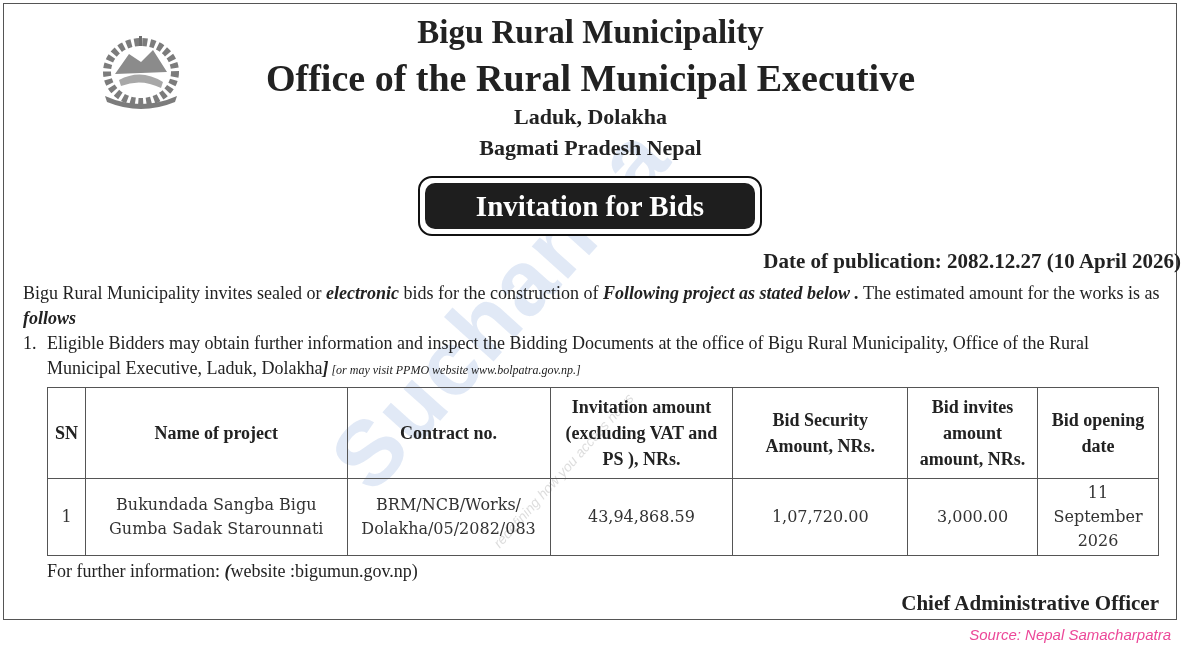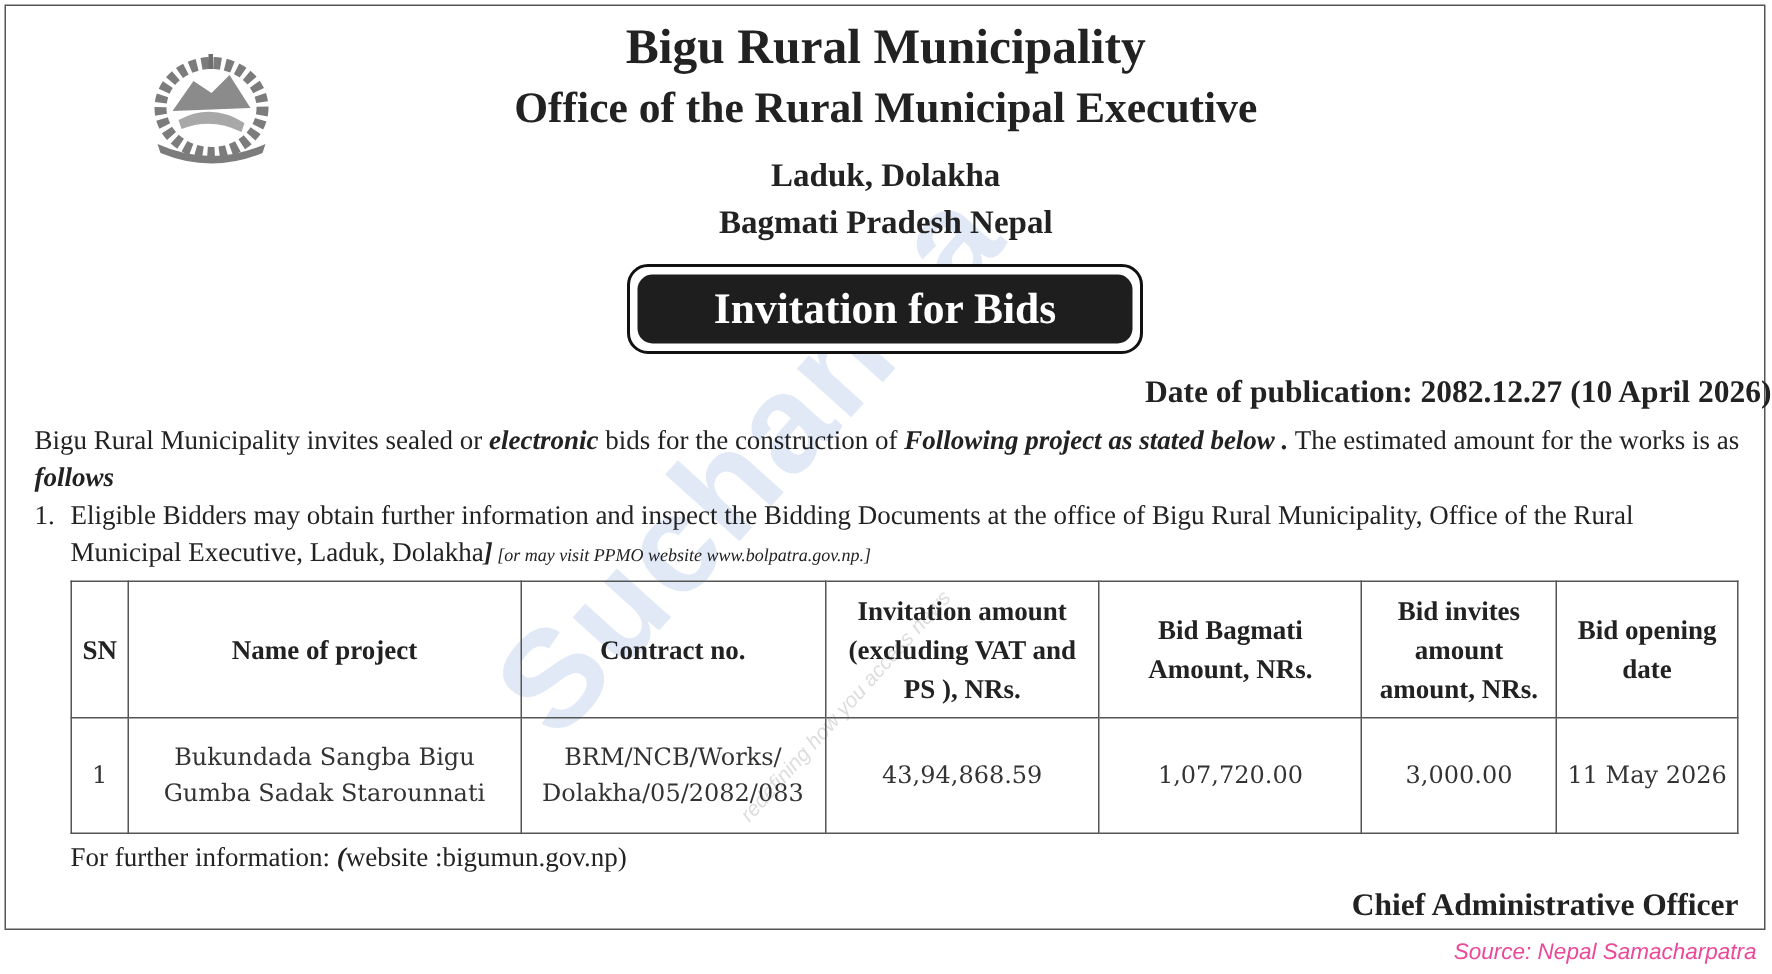--- a/index.html
+++ b/index.html
@@ -23,21 +23,21 @@
   .wm-tag {
     position: absolute; left: 190px; top: 240px; transform: rotate(-48deg); transform-origin: left top;
     font-family: "Liberation Sans", sans-serif; font-style: italic; font-size: 14px;
     color: rgba(120,120,120,0.25); white-space: nowrap;
   }
   .emblem {
     position: absolute; left: 95px; top: 32px; width: 92px; height: 80px; z-index: 2;
   }
   .hdr { position: absolute; left: 0; width: 1181px; text-align: center; font-weight: bold; z-index: 2; }
   .h1 { top: 14px; font-size: 33px; }
-  .h2 { top: 56px; font-size: 29px; }
+  .h2 { top: 56px; font-size: 38px; }
   .h3 { top: 104px; font-size: 22px; }
   .h4 { top: 135px; font-size: 22px; }
   .ifb-outer {
     position: absolute; left: 418px; top: 176px; width: 344px; height: 60px;
     border: 2px solid #111; border-radius: 14px; box-sizing: border-box; background:#fff; z-index: 2;
   }
   .ifb-inner {
     position: absolute; left: 5px; top: 5px; right: 5px; bottom: 5px;
     background: #1e1e1e; border-radius: 10px; color: #fff; font-weight: bold;
     font-size: 29px; text-align: center; line-height: 46px;
@@ -127,34 +127,34 @@
       <col style="width:175px">
       <col style="width:130px">
       <col style="width:121px">
   </colgroup>
   <thead>
     <tr>
       <th>SN</th>
       <th>Name of project</th>
       <th>Contract no.</th>
       <th>Invitation amount (excluding VAT and PS ), NRs.</th>
-      <th>Bid Bagmati Amount, NRs.</th>
+      <th>Bid Security Amount, NRs.</th>
       <th>Bid invites amount amount, NRs.</th>
       <th>Bid opening date</th>
     </tr>
   </thead>
   <tbody>
     <tr>
       <td>1</td>
       <td>Bukundada Sangba Bigu Gumba Sadak Starounnati</td>
       <td>BRM/NCB/Works/ Dolakha/05/2082/083</td>
       <td>43,94,868.59</td>
       <td>1,07,720.00</td>
       <td>3,000.00</td>
-      <td>11 May 2026</td>
+      <td>11 September 2026</td>
     </tr>
   </tbody>
 </table>
 
 <div class="further">
   <span>For further information: </span><b><i>(</i></b><span>website :bigumun.gov.np)</span>
 </div>
 
 <div class="cao">Chief Administrative Officer</div>
 <div class="source">Source: Nepal Samacharpatra</div>

